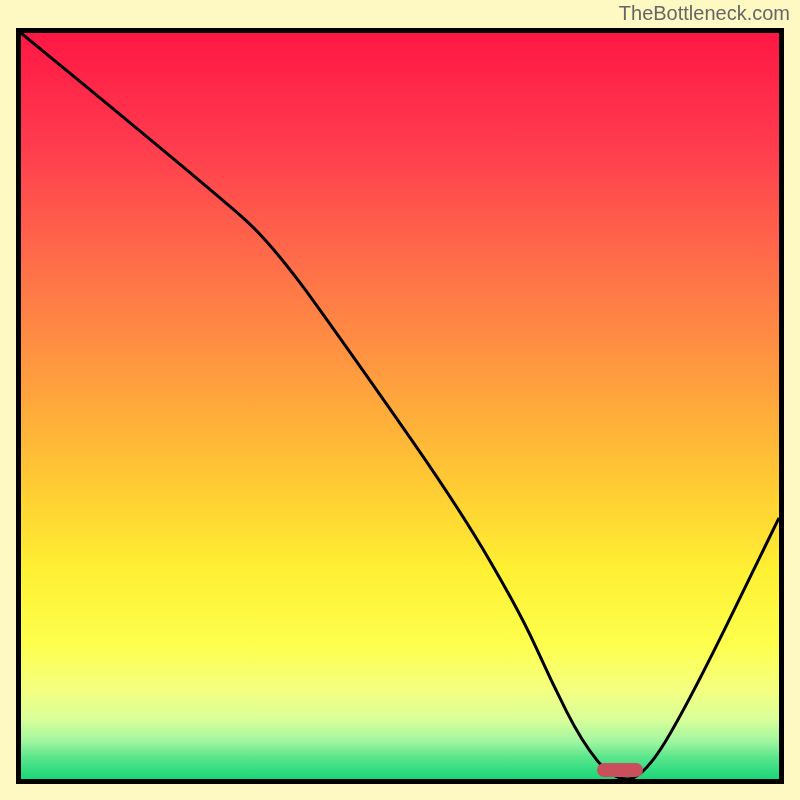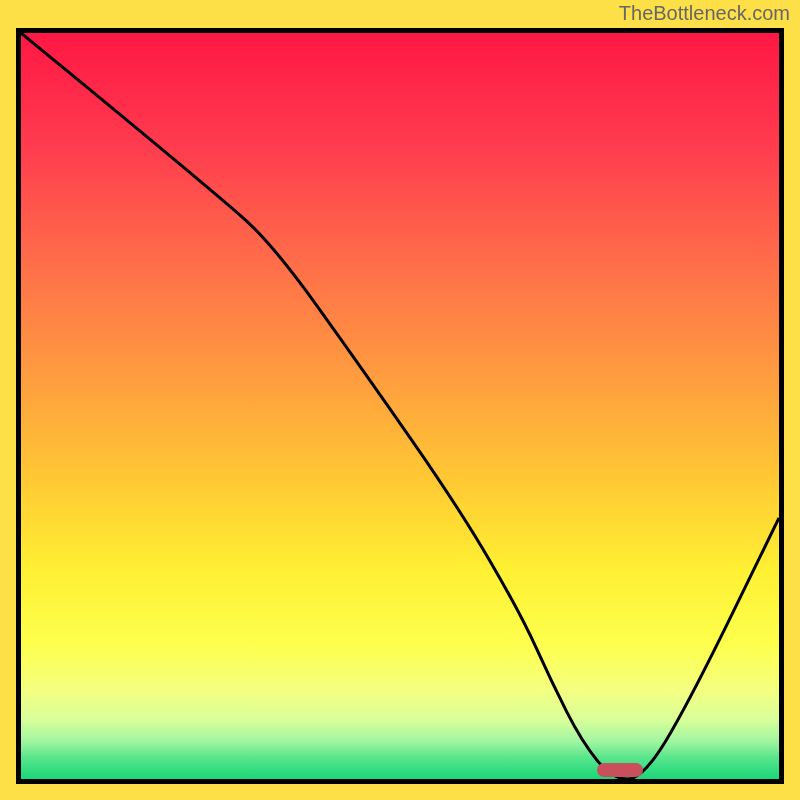--- a/index.html
+++ b/index.html
@@ -5,21 +5,21 @@
   body {
     margin: 0;
     padding: 0;
     background: #ffffff;
     font-family: Arial, sans-serif;
   }
   .container {
     width: 800px;
     height: 800px;
     position: relative;
-    background: #fde047;
+    background: #fef9c3;
   }
   .watermark {
     position: absolute;
     top: 2px;
     right: 10px;
     font-size: 20px;
     color: #666666;
     font-weight: normal;
     z-index: 10;
   }

